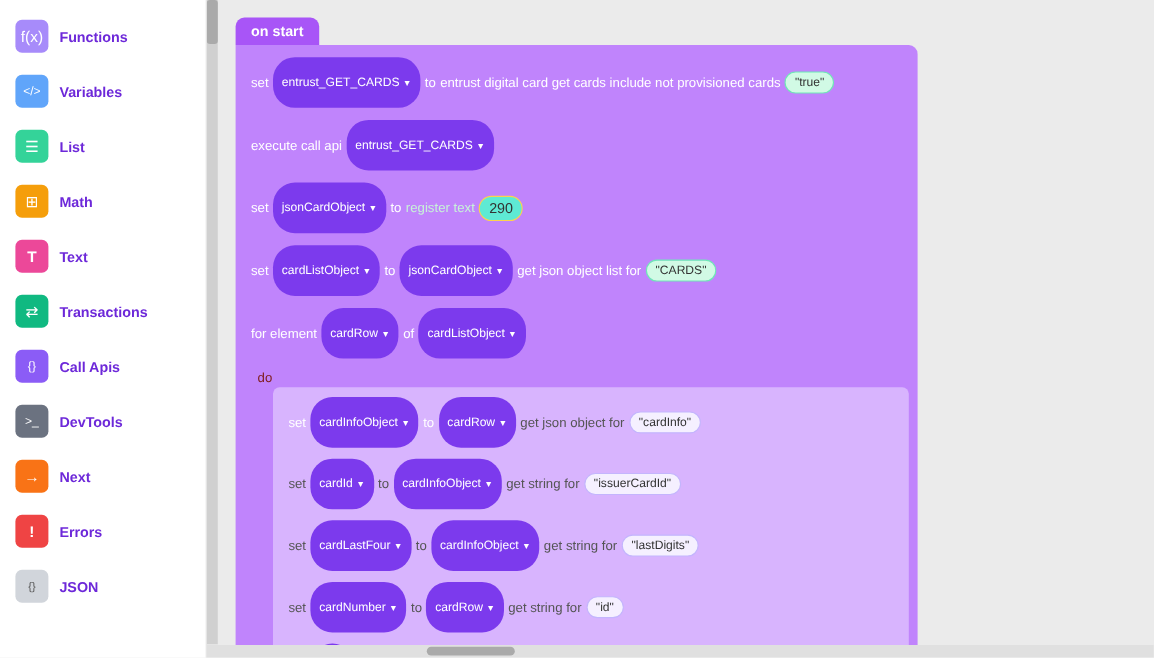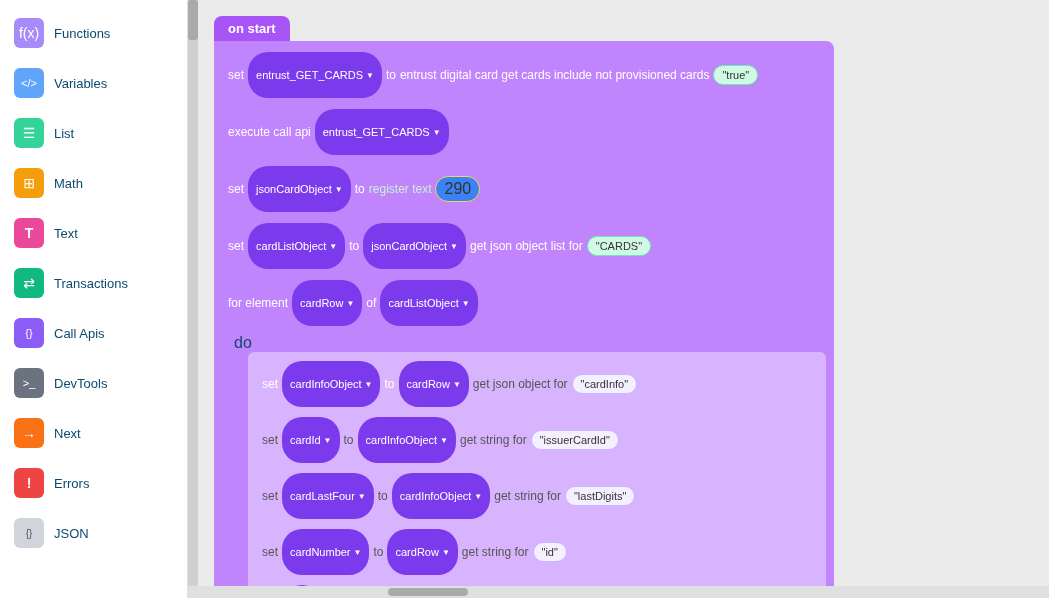--- a/index.html
+++ b/index.html
@@ -34,22 +34,22 @@
       height: 30px;
       border-radius: 6px;
       display: flex;
       align-items: center;
       justify-content: center;
       font-size: 14px;
       flex-shrink: 0;
     }
     .sidebar-label {
       font-size: 13px;
-      color: #0c4a6e;
-      font-weight: 400;
+      color: #6d28d9;
+      font-weight: 700;
     }
 
     
     .main {
       flex: 1;
       display: flex;
       flex-direction: column;
       overflow: hidden;
     }
 
@@ -141,26 +141,26 @@
     }
     .block-value-green {
       background: #d1fae5;
       color: #333;
       border: 1px solid #6ee7b7;
       border-radius: 20px;
       padding: 3px 8px;
       font-size: 11px;
     }
     .block-value-number {
-      background: #3b82f6;
+      background: #5eead4;
       color: #333;
       border: 1px solid #fcd34d;
       border-radius: 20px;
       padding: 3px 8px;
-      font-size: 16px;
+      font-size: 13px;
     }
 
     .row {
       display: flex;
       align-items: center;
       gap: 4px;
       padding: 3px 6px;
       flex-wrap: nowrap;
     }
 
@@ -181,22 +181,22 @@
       background: #d8b4fe;
       border-radius: 6px;
       padding: 6px 8px;
       display: flex;
       flex-direction: column;
       gap: 4px;
       margin-left: 20px;
     }
 
     .do-label {
-      color: #0c4a6e;
-      font-size: 16px;
+      color: #7f1d1d;
+      font-size: 12px;
       font-weight: 500;
       padding: 2px 6px;
       margin-top: 40px;
     }
 
     .bottom-scrollbar {
       height: 12px;
       background: #e0e0e0;
       position: relative;
     }

